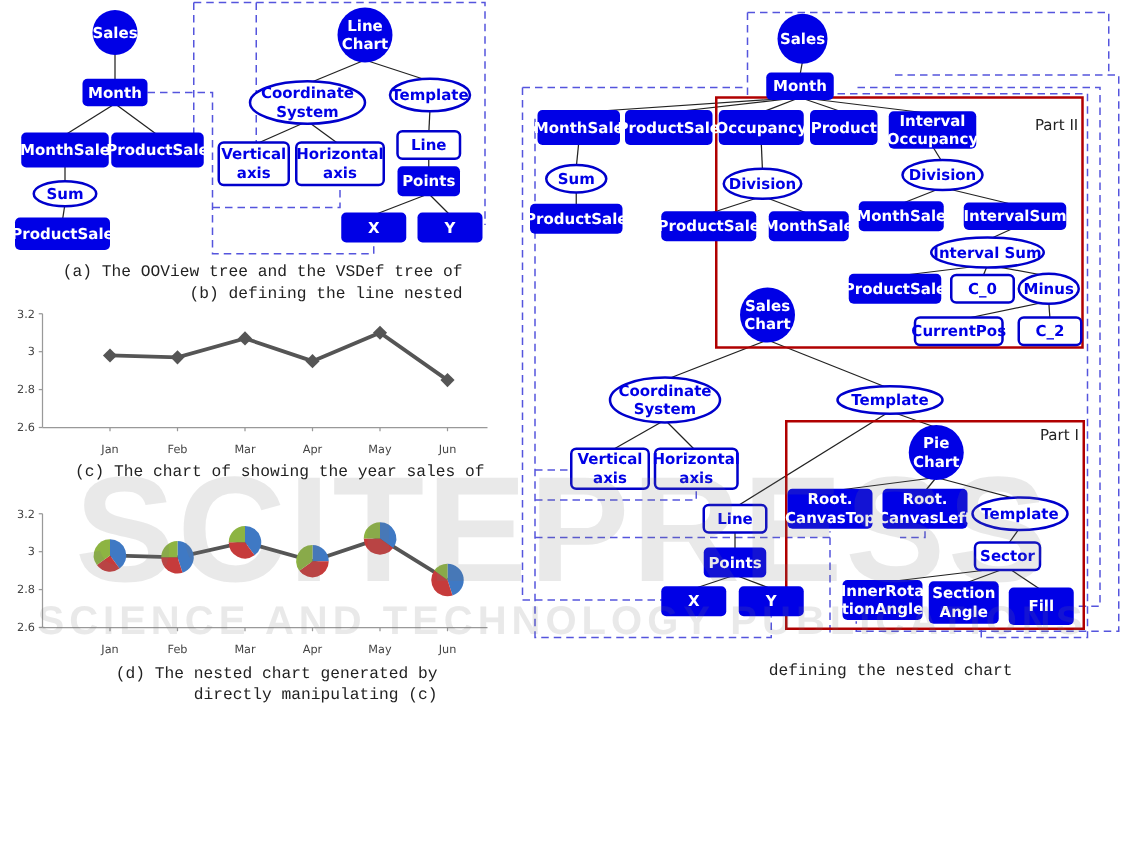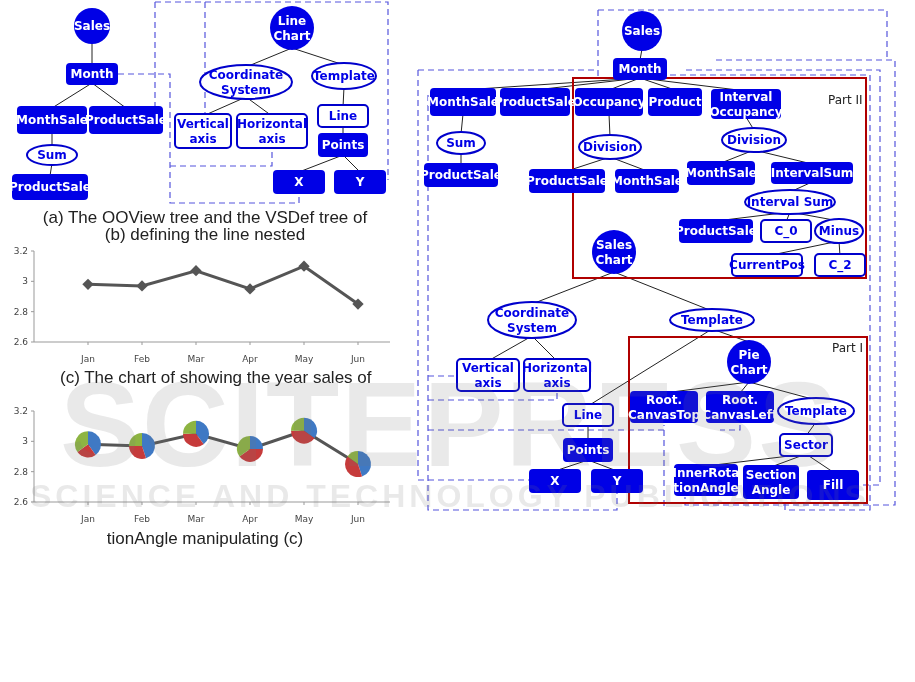--- a/index.html
+++ b/index.html
@@ -1,19 +1,19 @@
 <!DOCTYPE html>
 <html><head>
 <meta charset="utf-8">
 <style>
   html, body { margin:0; padding:0; background:#ffffff; }
   body { width:915px; height:682px; position:relative; overflow:hidden;
          font-family:"Liberation Sans", "DejaVu Sans", sans-serif; }
   #stage { position:absolute; left:0; top:0; width:915px; height:682px; }
-  .caption { position:absolute; font-family:Liberation Sans, sans-serif; font-size:17px; color:#222; text-align:center; line-height:17px; white-space:nowrap; }
+  .caption { position:absolute; font-family:Liberation Mono, monospace; font-size:13px; color:#222; text-align:right; line-height:17px; white-space:nowrap; }
   svg text { font-family:"DejaVu Sans", sans-serif; }
   .node-text { font-weight:bold; font-size:12px; }
   .tick { font-size:9px; fill:#444; }
   .wm { position:absolute; font-family:"Liberation Sans", sans-serif; font-weight:bold; color:rgba(120,120,120,0.16); white-space:nowrap; letter-spacing:2px; pointer-events:none; }
 </style>
 </head>
 <body>
 
 <div id="stage">
   <svg id="svg" width="915" height="682" viewBox="0 0 915 682" xmlns="http://www.w3.org/2000/svg">
@@ -400,20 +400,22 @@
   </svg>
 
   <div class="caption" style="left:40px;top:209px;width:330px;">
     <div>(a)    The OOView tree and the VSDef tree of</div>
     <div>(b)    defining the line nested</div>
   </div>
   <div class="caption" style="left:60px;top:369px;width:290px;">
     <div>(c) The chart of showing the year sales of</div>
   </div>
   <div class="caption" style="left:60px;top:530px;width:290px;">
-    <div>tionAngle manipulating (c)</div>
+    <div>(d) The nested chart generated by</div>
+    <div>directly manipulating (c)</div>
   </div>
   <div class="caption" style="left:520px;top:528px;width:290px;">
+    <div>defining the nested chart</div>
   </div>
 
   <div class="wm" style="left:60px;top:355px;font-size:120px;">SCITEPRESS</div>
   <div class="wm" style="left:30px;top:478px;font-size:32px;letter-spacing:4px;">SCIENCE AND TECHNOLOGY PUBLICATIONS</div>
 </div>
 
 </body></html>

